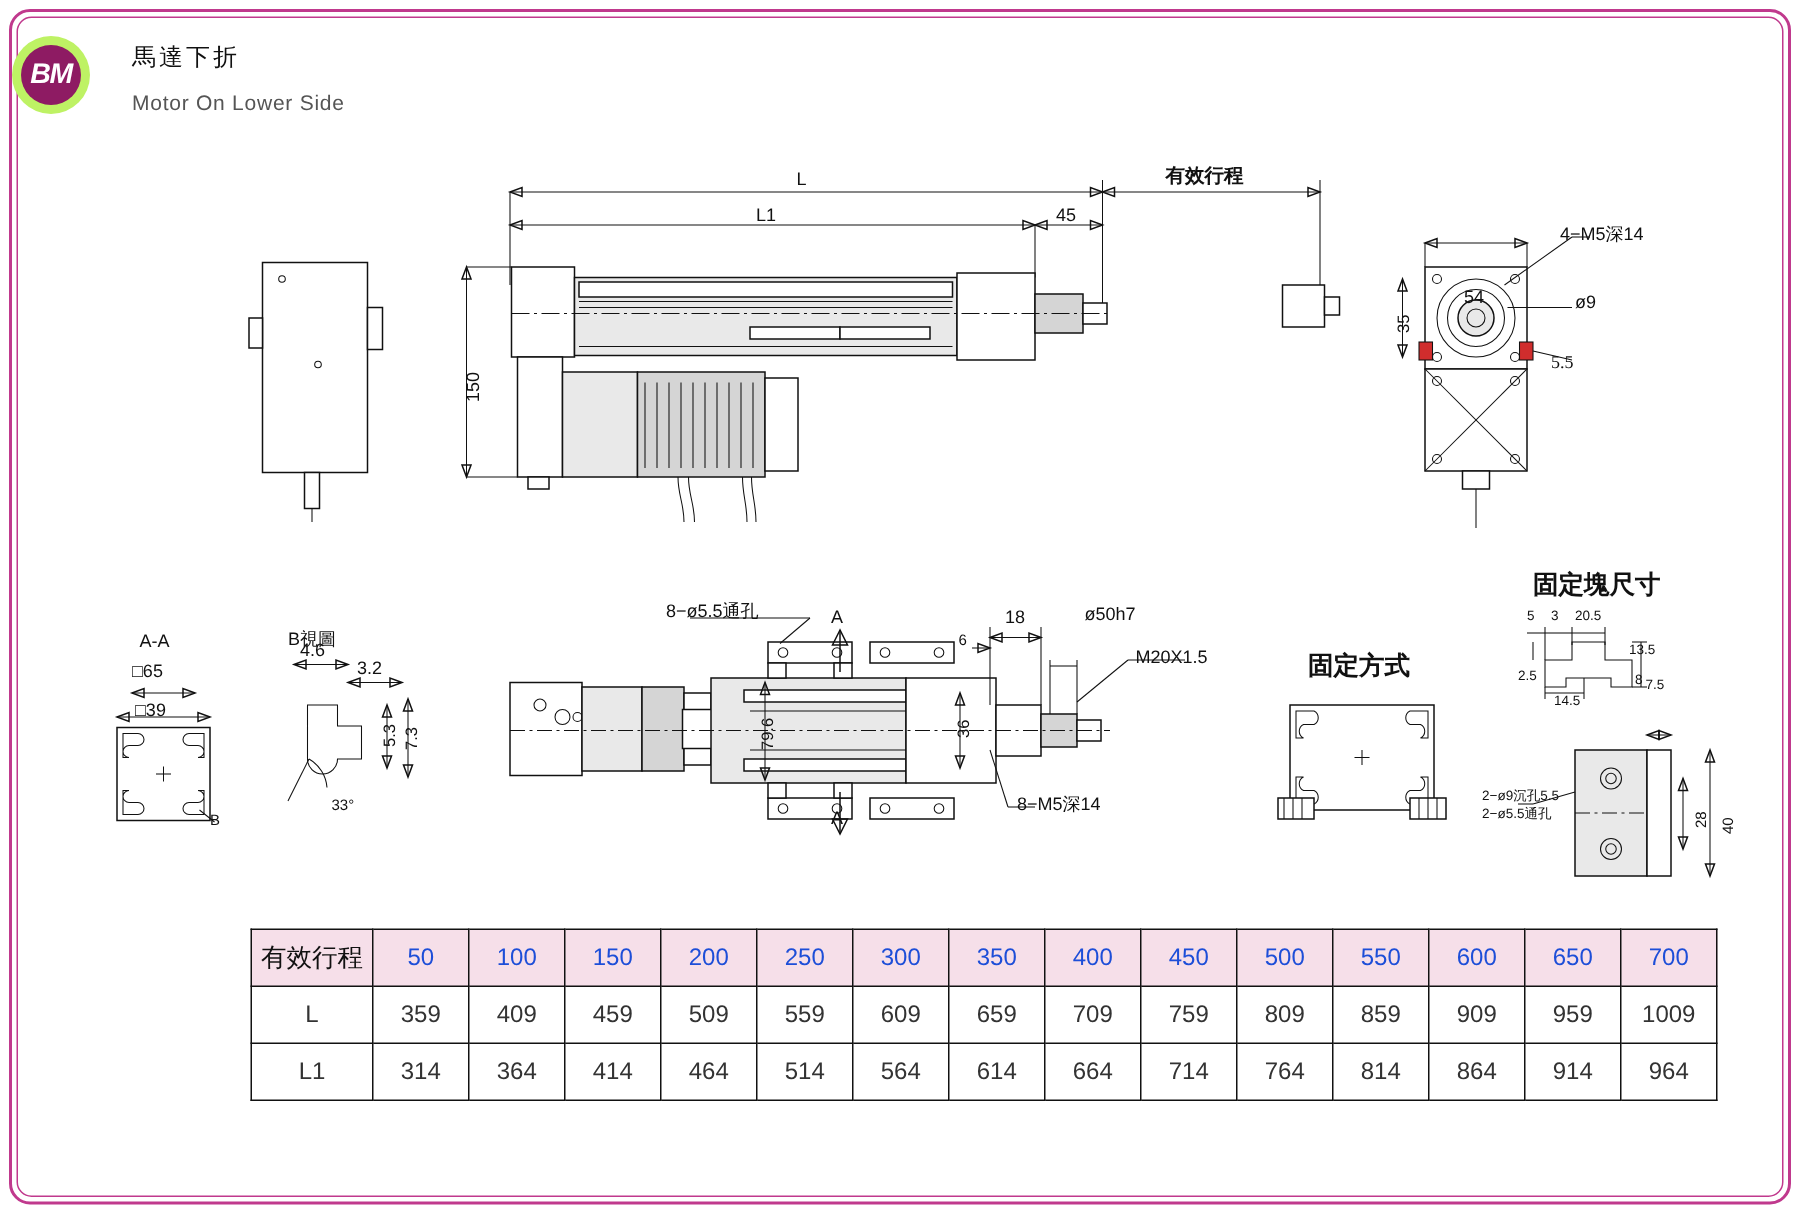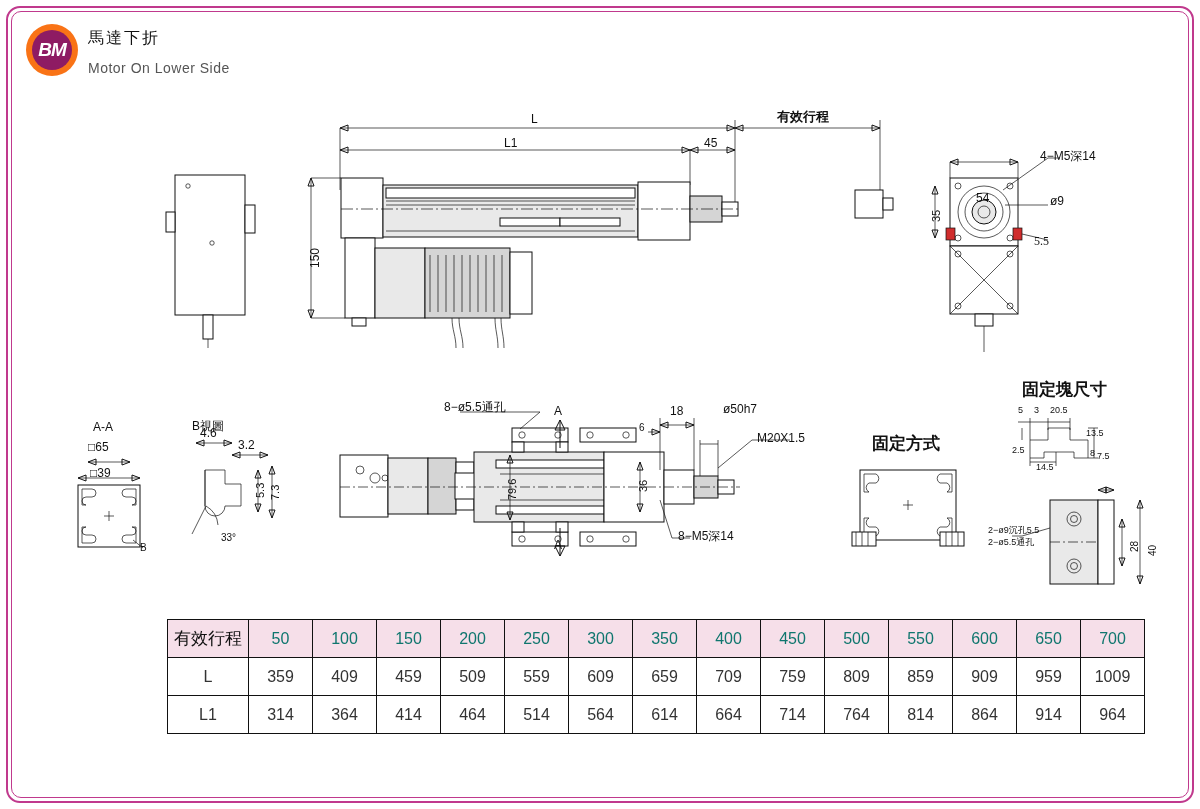--- a/index.html
+++ b/index.html
@@ -2,21 +2,21 @@
 <html><head>
 <meta charset="utf-8">
 <style>
   html,body{margin:0;padding:0;background:#fff;}
   body{font-family:"Liberation Sans", sans-serif;}
   #page{position:relative;width:1200px;height:809px;background:#fff;overflow:hidden;}
   .frame{position:absolute;left:6px;top:6px;width:1188px;height:797px;border:2px solid #c0398d;border-radius:14px;box-sizing:border-box;}
   .frame2{position:absolute;left:11px;top:11px;width:1178px;height:787px;border:1px solid #c0398d;border-radius:10px;box-sizing:border-box;}
 
   
-  .logo{position:absolute;left:26px;top:24px;width:52px;height:52px;border-radius:50%;background:#f97316;display:flex;align-items:center;justify-content:center;}
+  .logo{position:absolute;left:8px;top:24px;width:52px;height:52px;border-radius:50%;background:#bef264;display:flex;align-items:center;justify-content:center;}
   .logo-inner{width:40px;height:40px;border-radius:50%;background:#8e1b63;display:flex;align-items:center;justify-content:center;}
   .logo-text{color:#fff;font-weight:bold;font-style:italic;font-size:19px;letter-spacing:-1px;}
   .title-cn{position:absolute;left:88px;top:28px;font-size:16px;color:#111;letter-spacing:2px;}
   .title-en{position:absolute;left:88px;top:60px;font-size:14px;color:#555;letter-spacing:0.5px;}
 
   
   .lbl{position:absolute;font-size:12px;color:#111;white-space:nowrap;}
   .lbl.sm{font-size:10px;}
   .lbl.xs{font-size:9px;}
   .lbl.b{font-weight:bold;}
@@ -30,21 +30,21 @@
   .fillg{fill:#e9e9e9;stroke:#111;stroke-width:1;}
   .fillg2{fill:#d5d5d5;stroke:#111;stroke-width:1;}
   .fillr{fill:#d02d2d;stroke:#111;stroke-width:0.7;}
 
   
   table.spec{position:absolute;left:167px;top:619px;border-collapse:collapse;}
   table.spec td{border:1px solid #111;text-align:center;font-size:16px;color:#333;height:37px;min-width:55px;padding:0 4px;}
   table.spec td.hdr{background:#f6dfe9;}
   table.spec td.rowhdr{background:#fff;min-width:72px;font-size:16px;}
   table.spec tr:first-child td.rowhdr{background:#f6dfe9;font-size:17px;color:#111;}
-  table.spec tr:first-child td{background:#f6dfe9;color:#0f766e;}
+  table.spec tr:first-child td{background:#f6dfe9;color:#1d4ed8;}
 </style>
 </head>
 <body>
 
 <div id="page">
   <div class="frame"></div>
   <div class="frame2"></div>
 
   <div class="logo">
     <div class="logo-inner">

